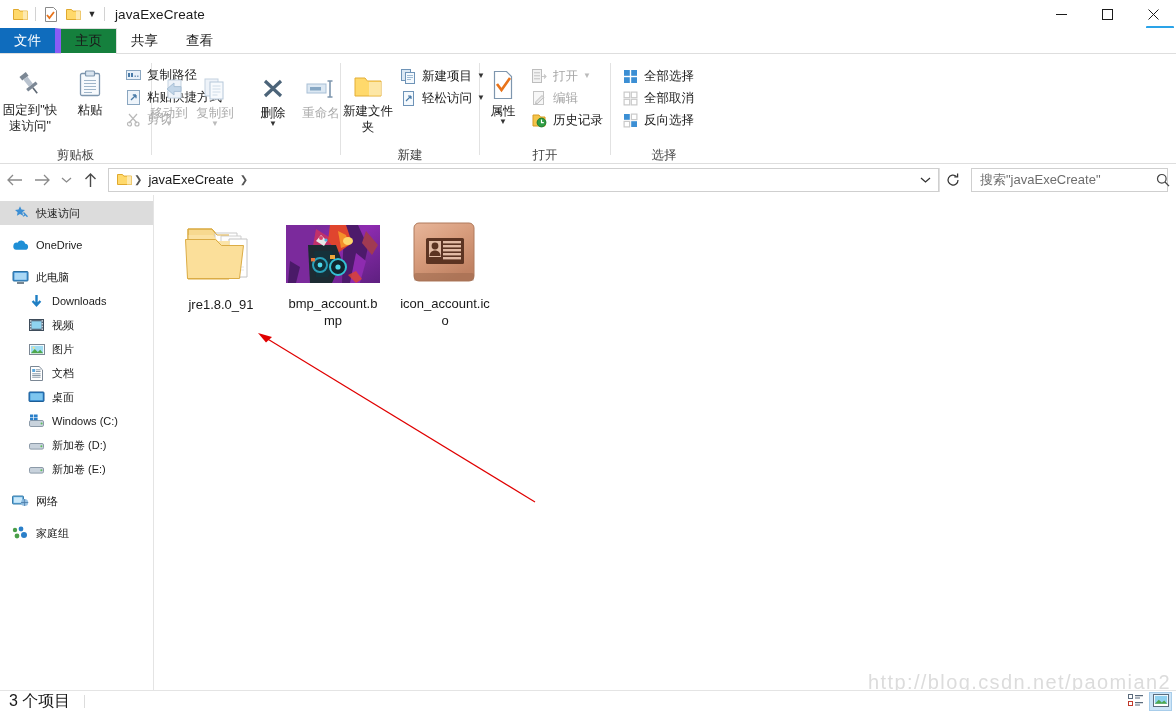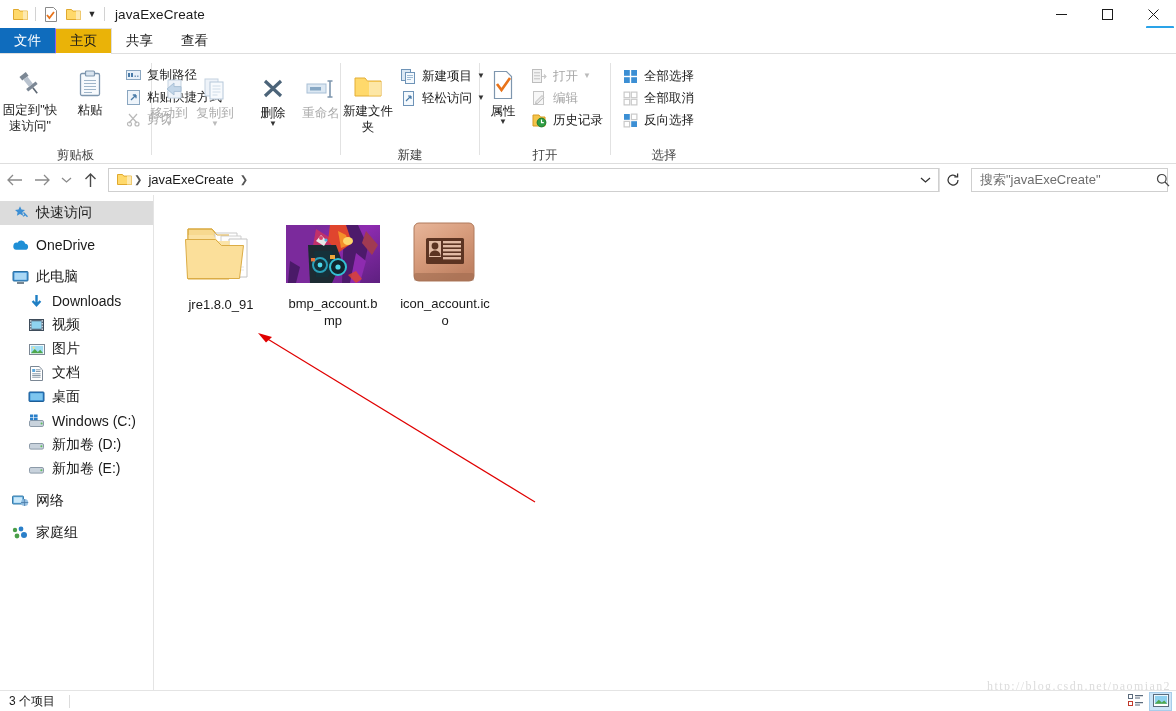--- a/index.html
+++ b/index.html
@@ -42,21 +42,21 @@
   .tabstrip {
     position: absolute; left: 0; top: 28px; width: 1176px; height: 25px;
     background: #ffffff; display: flex; align-items: flex-end;
   }
   .tab {
     height: 25px; padding: 0 14px; display: flex; align-items: center;
     font-size: 13.5px; color: #1a1a1a; cursor: default;
   }
   .tab.file { background: #0f6cbd; color: #fff; min-width: 50px; justify-content: center; font-size:13.5px;}
   .tab.active {
-    background: #eab308; border-left: 1px solid #8b5cf6; border-right: 1px solid #dedede;
+    background: #15803d; border-left: 6px solid #8b5cf6; border-right: 1px solid #dedede;
     border-top: 1px solid #dedede; position: relative; z-index: 3;
   }
   .tab.active::after{
     content:""; position:absolute; left:0; right:0; bottom:-1px; height:1px; background:#fff;
   }
 
   
   .ribbon {
     position: absolute; left: 0; top: 53px; width: 1176px; height: 111px;
     background: #ffffff; border-top: 1px solid #dedede; border-bottom: 1px solid #dedede;
@@ -123,21 +123,21 @@
   }
   .searchbox input::placeholder { color: #6d6d6d; }
 
   
   .content { position: absolute; left: 0; top: 195px; width: 1176px; height: 495px; display: flex; }
   .sidebar {
     width: 154px; height: 495px; background: #ffffff; border-right: 1px solid #e4e4e4;
     overflow: hidden; padding-top: 6px;
   }
   .navitem {
-    height: 24px; display: flex; align-items: center; gap: 7px; font-size: 14px; color: #1a1a1a;
+    height: 24px; display: flex; align-items: center; gap: 7px; font-size: 11px; color: #1a1a1a;
     padding-left: 12px; cursor: default; white-space: nowrap;
   }
   .navitem.indent { padding-left: 28px; }
   .navitem.sel { background: #dcdcdc; }
   .navitem .nic { width: 17px; height: 17px; display:flex; align-items:center; justify-content:center; flex: none;}
   .navgap { height: 8px; }
 
   .filearea { flex: 1; height: 495px; background: #ffffff; position: relative; padding: 14px 17px 0 14px; }
   .grid { display: flex; flex-wrap: wrap; align-content: flex-start; }
   .tile {
@@ -148,30 +148,30 @@
   .tile .thumb { height: 82px; display: flex; align-items: center; justify-content: center; width: 100%;}
   .tile .fname {
     font-size: 13px; color: #1a1a1a; text-align: center; line-height: 17px;
     width: 96px; word-break: break-all; margin-top: 1px;
   }
 
   
   .anno { position: absolute; left: 0; top: 0; width: 1176px; height: 711px; pointer-events: none; }
   .watermark {
     position: absolute; right: 5px; bottom: 17px;
-    font-family: Liberation Serif, serif;
-    font-size: 12px; color: #dcdcdc; letter-spacing: 1.4px; white-space: nowrap;
+    font-family: Liberation Sans, sans-serif;
+    font-size: 20px; color: #dcdcdc; letter-spacing: 1.4px; white-space: nowrap;
   }
 
   
   .statusbar {
     position: absolute; left: 0; bottom: 0; width: 1176px; height: 21px;
     background: #ffffff; border-top: 1px solid #e4e4e4; display: flex; align-items: center;
   }
-  .status-text { font-size: 12px; color: #1a1a1a; padding-left: 9px; }
+  .status-text { font-size: 16px; color: #1a1a1a; padding-left: 9px; }
   .status-sep { width: 1px; height: 13px; background: #dcdcdc; margin-left: 14px; }
   .viewbtns { position: absolute; right: 4px; display: flex; gap: 2px; align-items: center; }
   .viewbtn { width: 23px; height: 19px; display:flex; align-items:center; justify-content:center; }
   .viewbtn.sel { background: #cce4f7; border: 1px solid #a8cdea; }
 </style>
 </head>
 <body>
 
 <div id="app">
 

